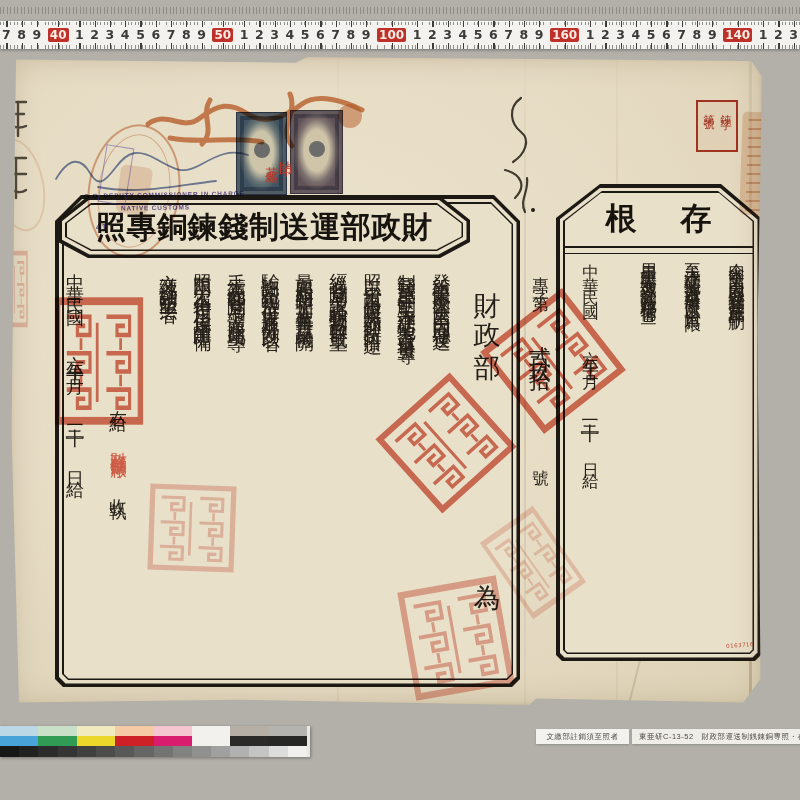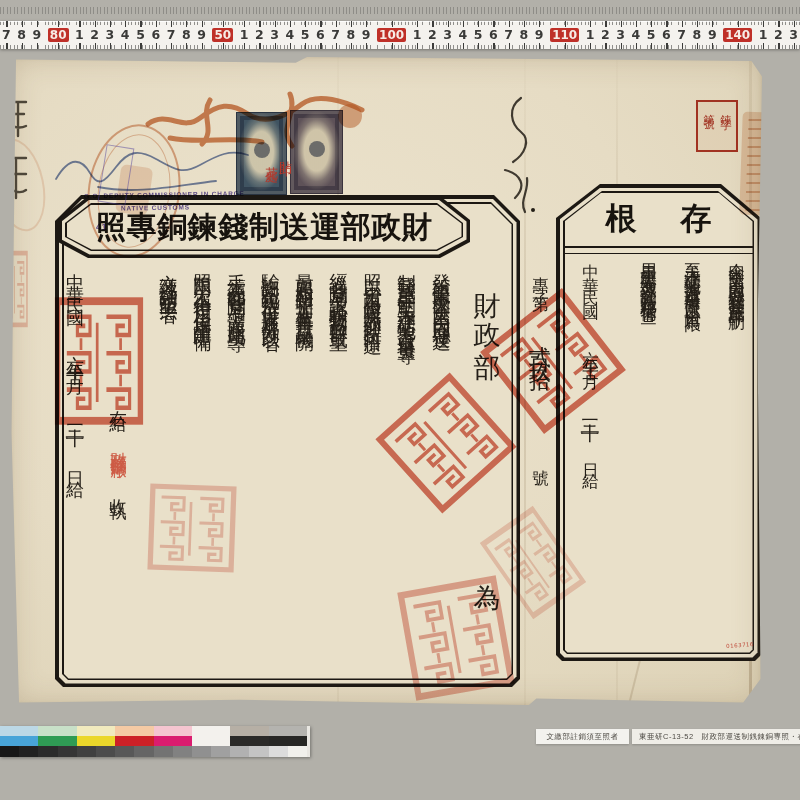--- a/index.html
+++ b/index.html
@@ -214,21 +214,21 @@
     </span>
 
     <span class="rm">
       <i class="rt-t"></i>
       <b class="rlabel minor">9</b>
       <i class="rt-b"></i>
     </span>
 
     <span class="rm">
       <i class="rt-t"></i>
-      <b class="rlabel major">80</b>
+      <b class="rlabel major">40</b>
       <i class="rt-b"></i>
     </span>
 
     <span class="rm">
       <i class="rt-t"></i>
       <b class="rlabel minor">1</b>
       <i class="rt-b"></i>
     </span>
 
     <span class="rm">
@@ -394,21 +394,21 @@
     </span>
 
     <span class="rm">
       <i class="rt-t"></i>
       <b class="rlabel minor">9</b>
       <i class="rt-b"></i>
     </span>
 
     <span class="rm">
       <i class="rt-t"></i>
-      <b class="rlabel major">110</b>
+      <b class="rlabel major">160</b>
       <i class="rt-b"></i>
     </span>
 
     <span class="rm">
       <i class="rt-t"></i>
       <b class="rlabel minor">1</b>
       <i class="rt-b"></i>
     </span>
 
     <span class="rm">

